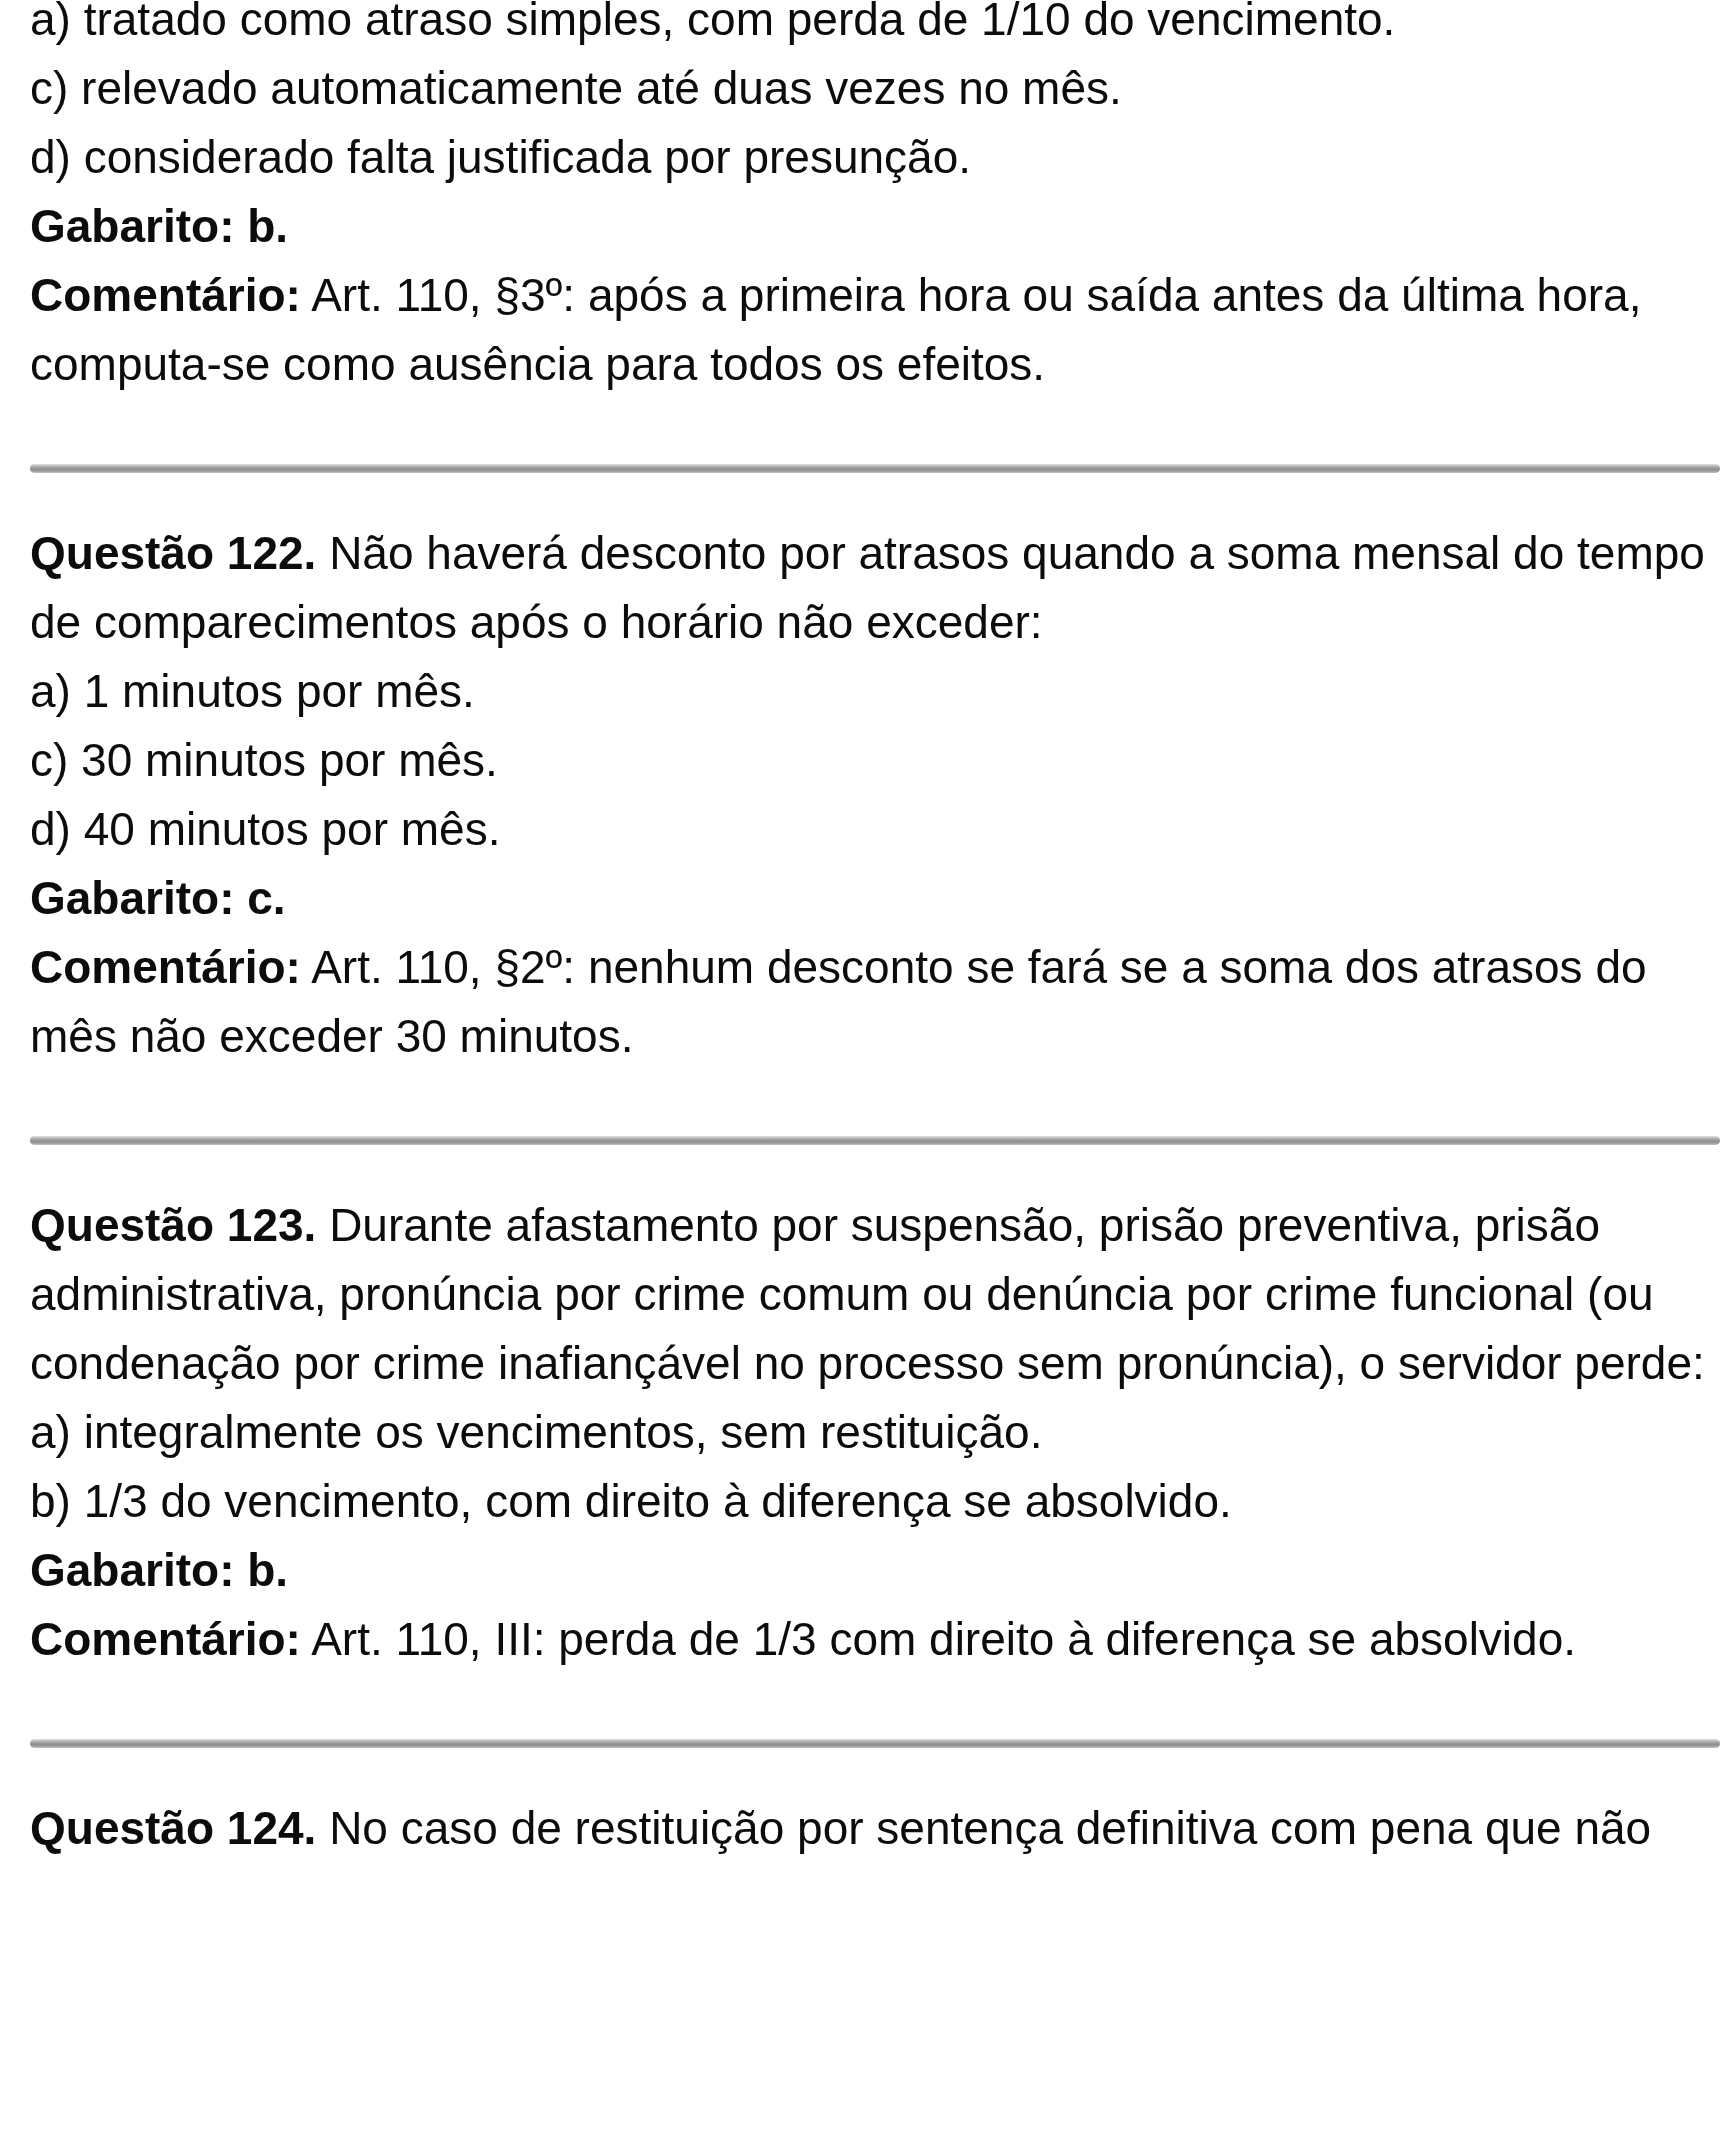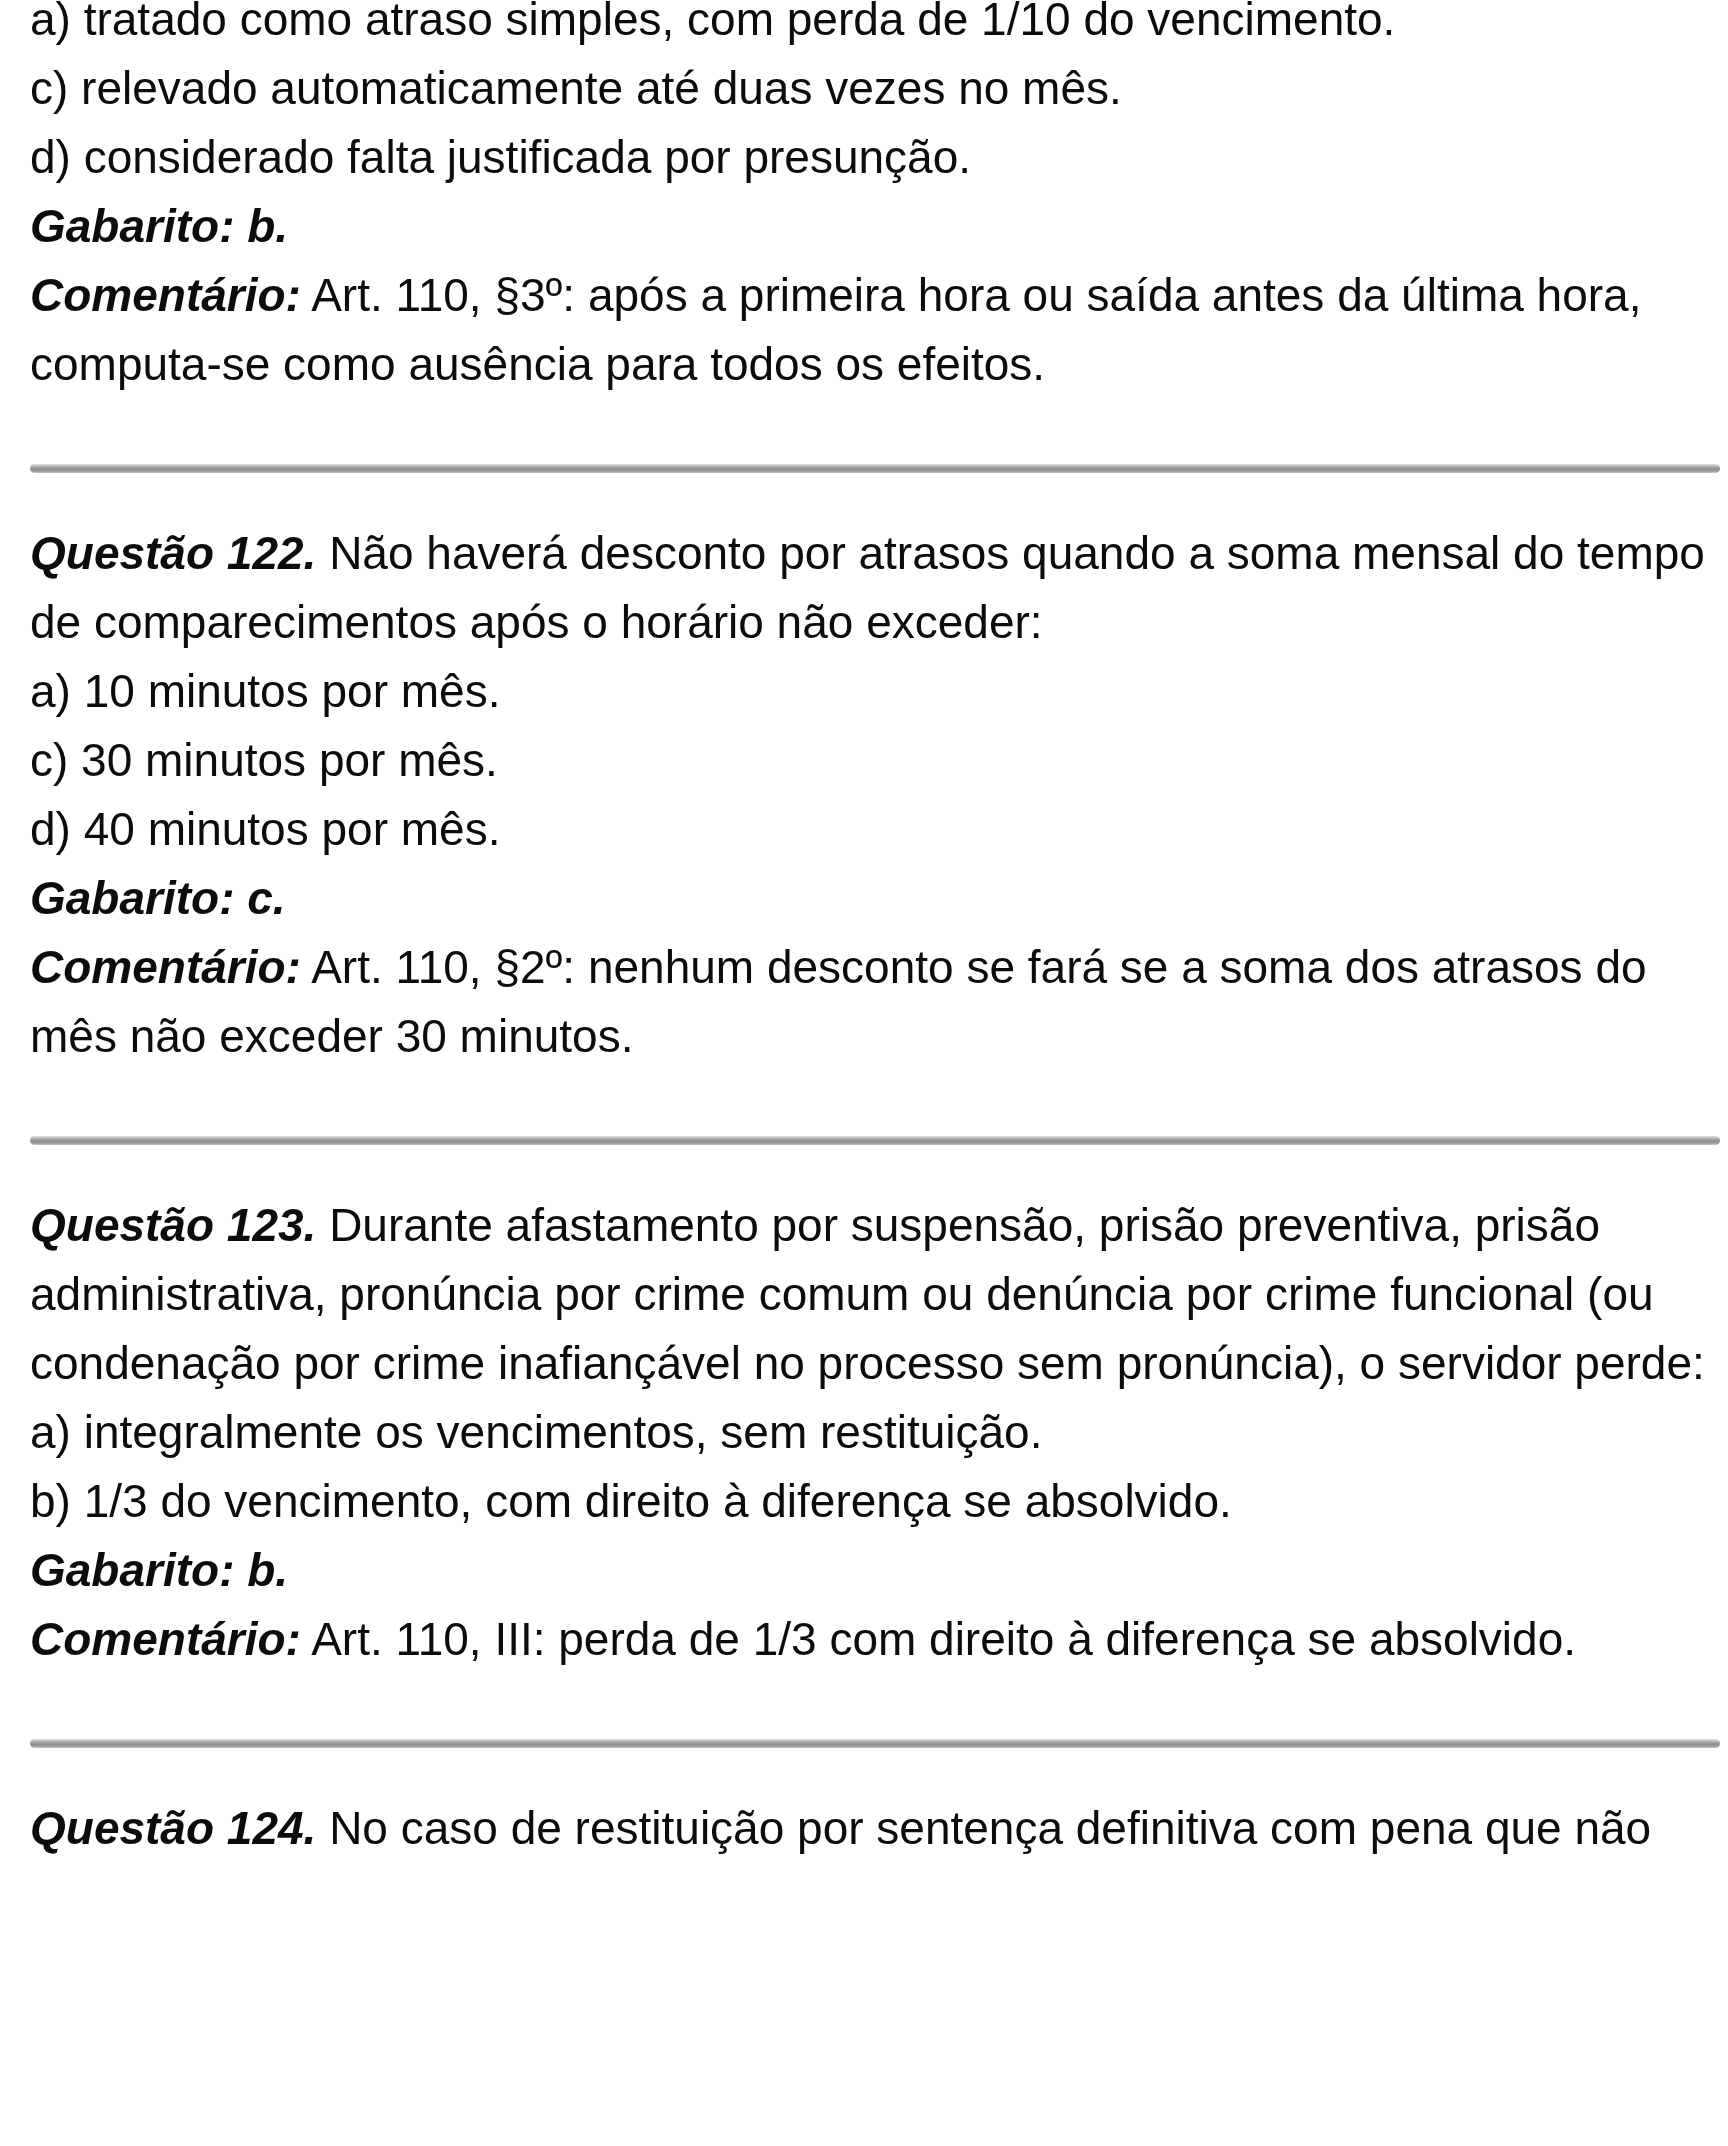--- a/index.html
+++ b/index.html
@@ -23,21 +23,21 @@
     color: #0c0c0c;
     text-rendering: optimizeLegibility;
   }
   .block { margin: 0; }
   .block:first-child { margin-top: -15.3px; }
   .para {
     margin: 0;
     padding: 0;
     word-spacing: normal;
   }
-  .para b { font-weight: bold; font-style: italic; }
+  .para b { font-weight: bold; }
   .divider {
     height: 9px;
     border: 0;
     border-radius: 4.5px;
     margin: 65px 0 46px 0;
     background: linear-gradient(to bottom,
       #e2e2e2 0%,
       #a6a6a6 35%,
       #8f8f8f 60%,
       #9c9c9c 80%,
@@ -51,21 +51,21 @@
     <section class="block">
       <p class="para"><span>a) tratado como atraso simples, com perda de 1/10 do vencimento.</span></p>
       <p class="para"><span>c) relevado automaticamente até duas vezes no mês.</span></p>
       <p class="para"><span>d) considerado falta justificada por presunção.</span></p>
       <p class="para"><b>Gabarito: b.</b></p>
       <p class="para"><b>Comentário:</b><span> Art. 110, §3º: após a primeira hora ou saída antes da última hora, computa-se como ausência para todos os efeitos.</span></p>
     </section>
     <div class="divider"></div>
     <section class="block">
       <p class="para"><b>Questão 122.</b><span> Não haverá desconto por atrasos quando a soma mensal do tempo de comparecimentos após o horário não exceder:</span></p>
-      <p class="para"><span>a) 10 minutos por mês.</span></p>
+      <p class="para"><span>a) 1 minutos por mês.</span></p>
       <p class="para"><span>c) 30 minutos por mês.</span></p>
       <p class="para"><span>d) 40 minutos por mês.</span></p>
       <p class="para"><b>Gabarito: c.</b></p>
       <p class="para"><b>Comentário:</b><span> Art. 110, §2º: nenhum desconto se fará se a soma dos atrasos do mês não exceder 30 minutos.</span></p>
     </section>
     <div class="divider"></div>
     <section class="block">
       <p class="para"><b>Questão 123.</b><span> Durante afastamento por suspensão, prisão preventiva, prisão administrativa, pronúncia por crime comum ou denúncia por crime funcional (ou condenação por crime inafiançável no processo sem pronúncia), o servidor perde:</span></p>
       <p class="para"><span>a) integralmente os vencimentos, sem restituição.</span></p>
       <p class="para"><span>b) 1/3 do vencimento, com direito à diferença se absolvido.</span></p>

